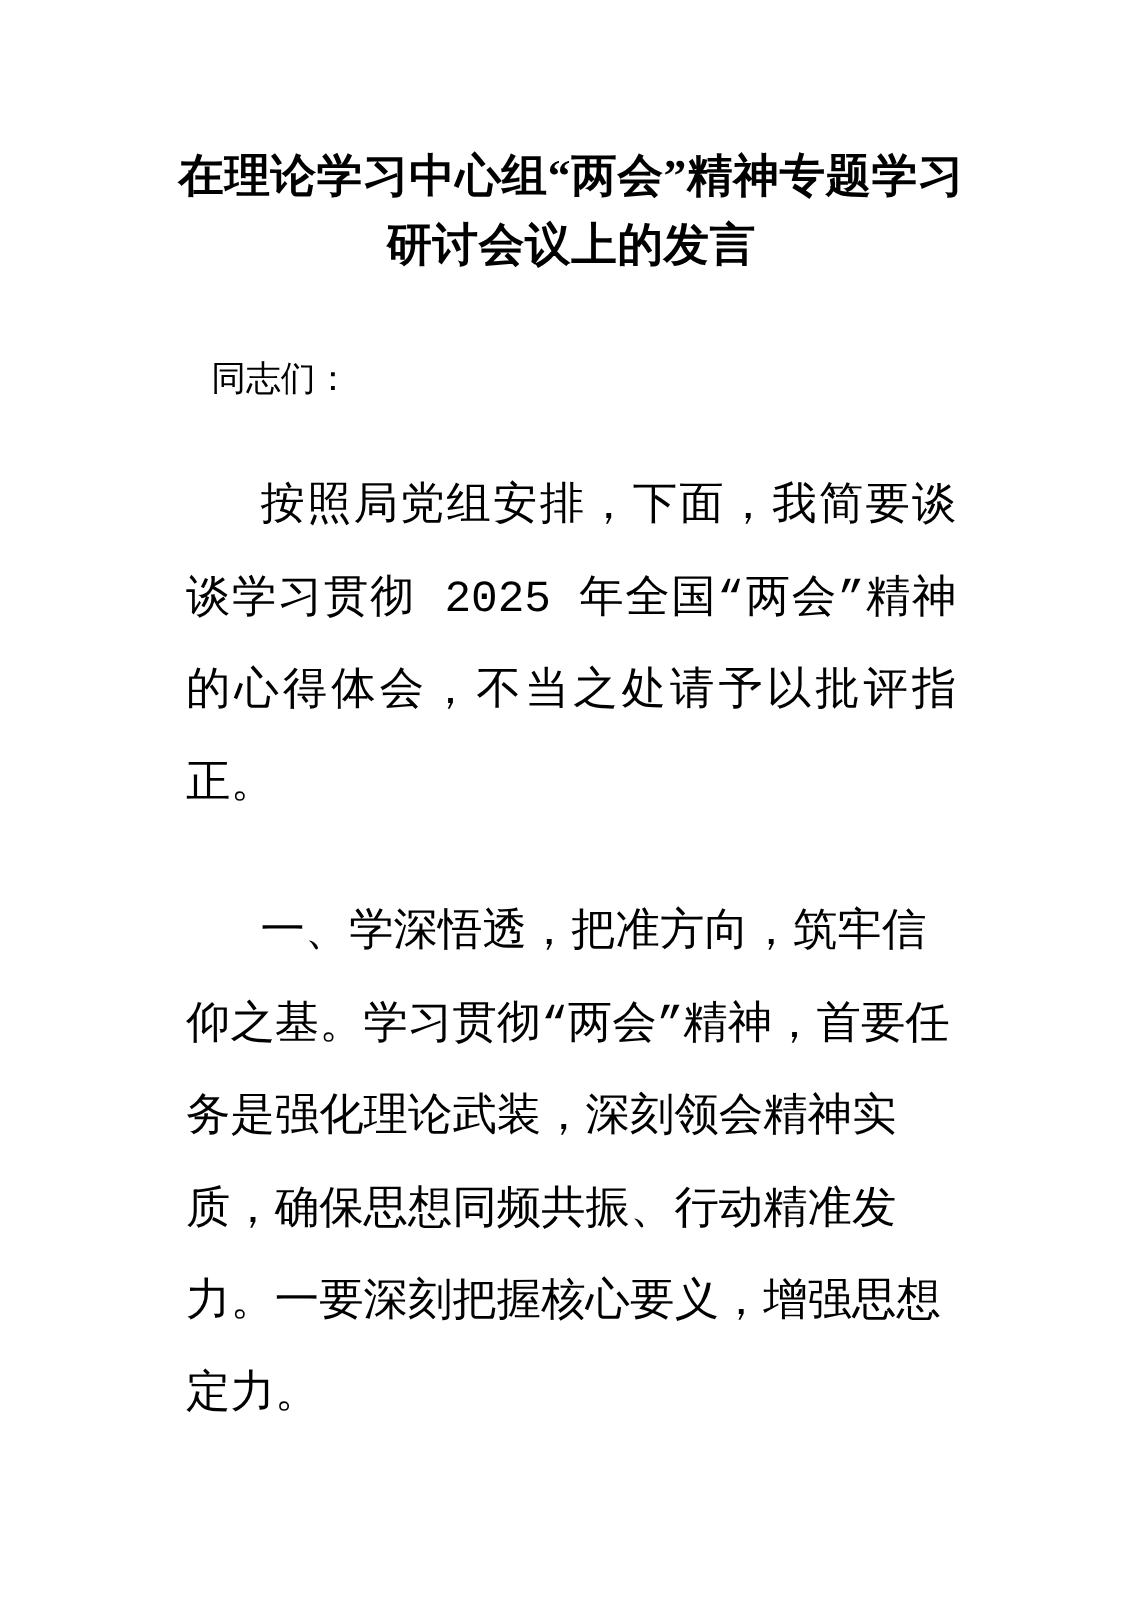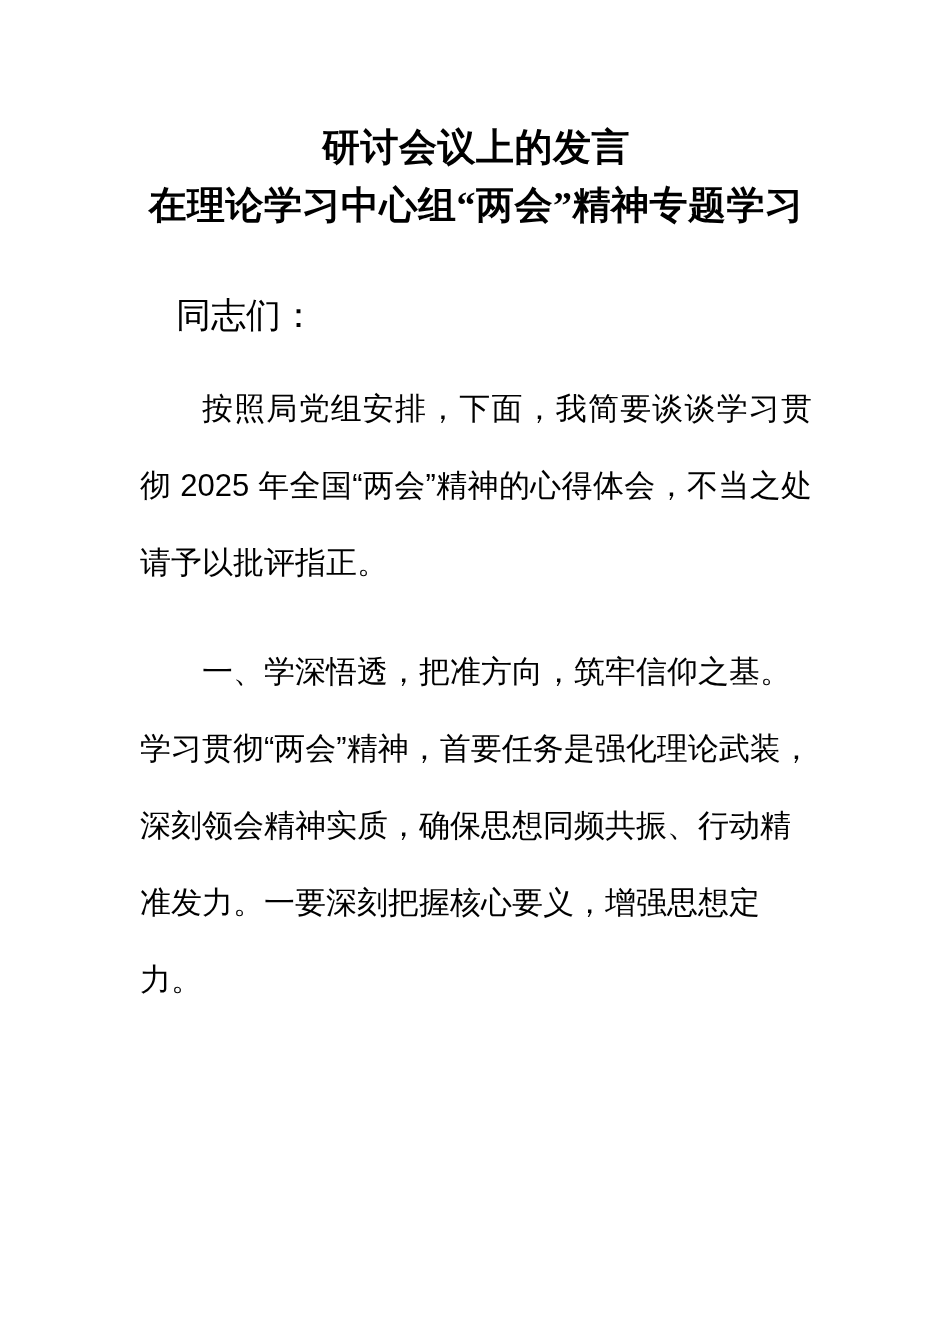--- a/index.html
+++ b/index.html
@@ -46,56 +46,56 @@
   }
   .doc-title .tline {
     display: block;
     white-space: nowrap;
   }
 
   
   .salutation {
     margin: 0;
     padding-top: 60px;
-    font-size: 35px;
+    font-size: 29px;
     line-height: 44px;
     text-indent: 36px;
     text-align: left;
     font-family: "Liberation Serif", "DejaVu Serif", serif;
   }
 
   
   .para {
-    margin: 0;
+    margin: 15px;
     padding-top: 32px;
-    font-size: 31px;
+    font-size: 37px;
     line-height: 77px;
     text-indent: 62px;
     text-align: justify;
     text-justify: inter-ideograph;
     word-break: break-all;
-    font-family: Liberation Sans, sans-serif;
+    font-family: Liberation Mono, monospace;
   }
   .para:first-of-type {
     padding-top: 30px;
   }
 
   .para-last {
     text-align: left;
   }
 </style>
 </head>
 <body>
 
 <div class="page">
   <div class="doc-body">
 
     <h1 class="doc-title">
+      <span class="tline">在理论学习中心组“两会”精神专题学习</span>
       <span class="tline">研讨会议上的发言</span>
-      <span class="tline">在理论学习中心组“两会”精神专题学习</span>
     </h1>
 
     <p class="salutation">同志们：</p>
 
     <p class="para">按照局党组安排，下面，我简要谈谈学习贯彻 2025 年全国“两会”精神的心得体会，不当之处请予以批评指正。</p>
 
 
     <p class="para para-last">一、学深悟透，把准方向，筑牢信仰之基。学习贯彻“两会”精神，首要任务是强化理论武装，深刻领会精神实质，确保思想同频共振、行动精准发力。一要深刻把握核心要义，增强思想定力。</p>
 
   </div>

